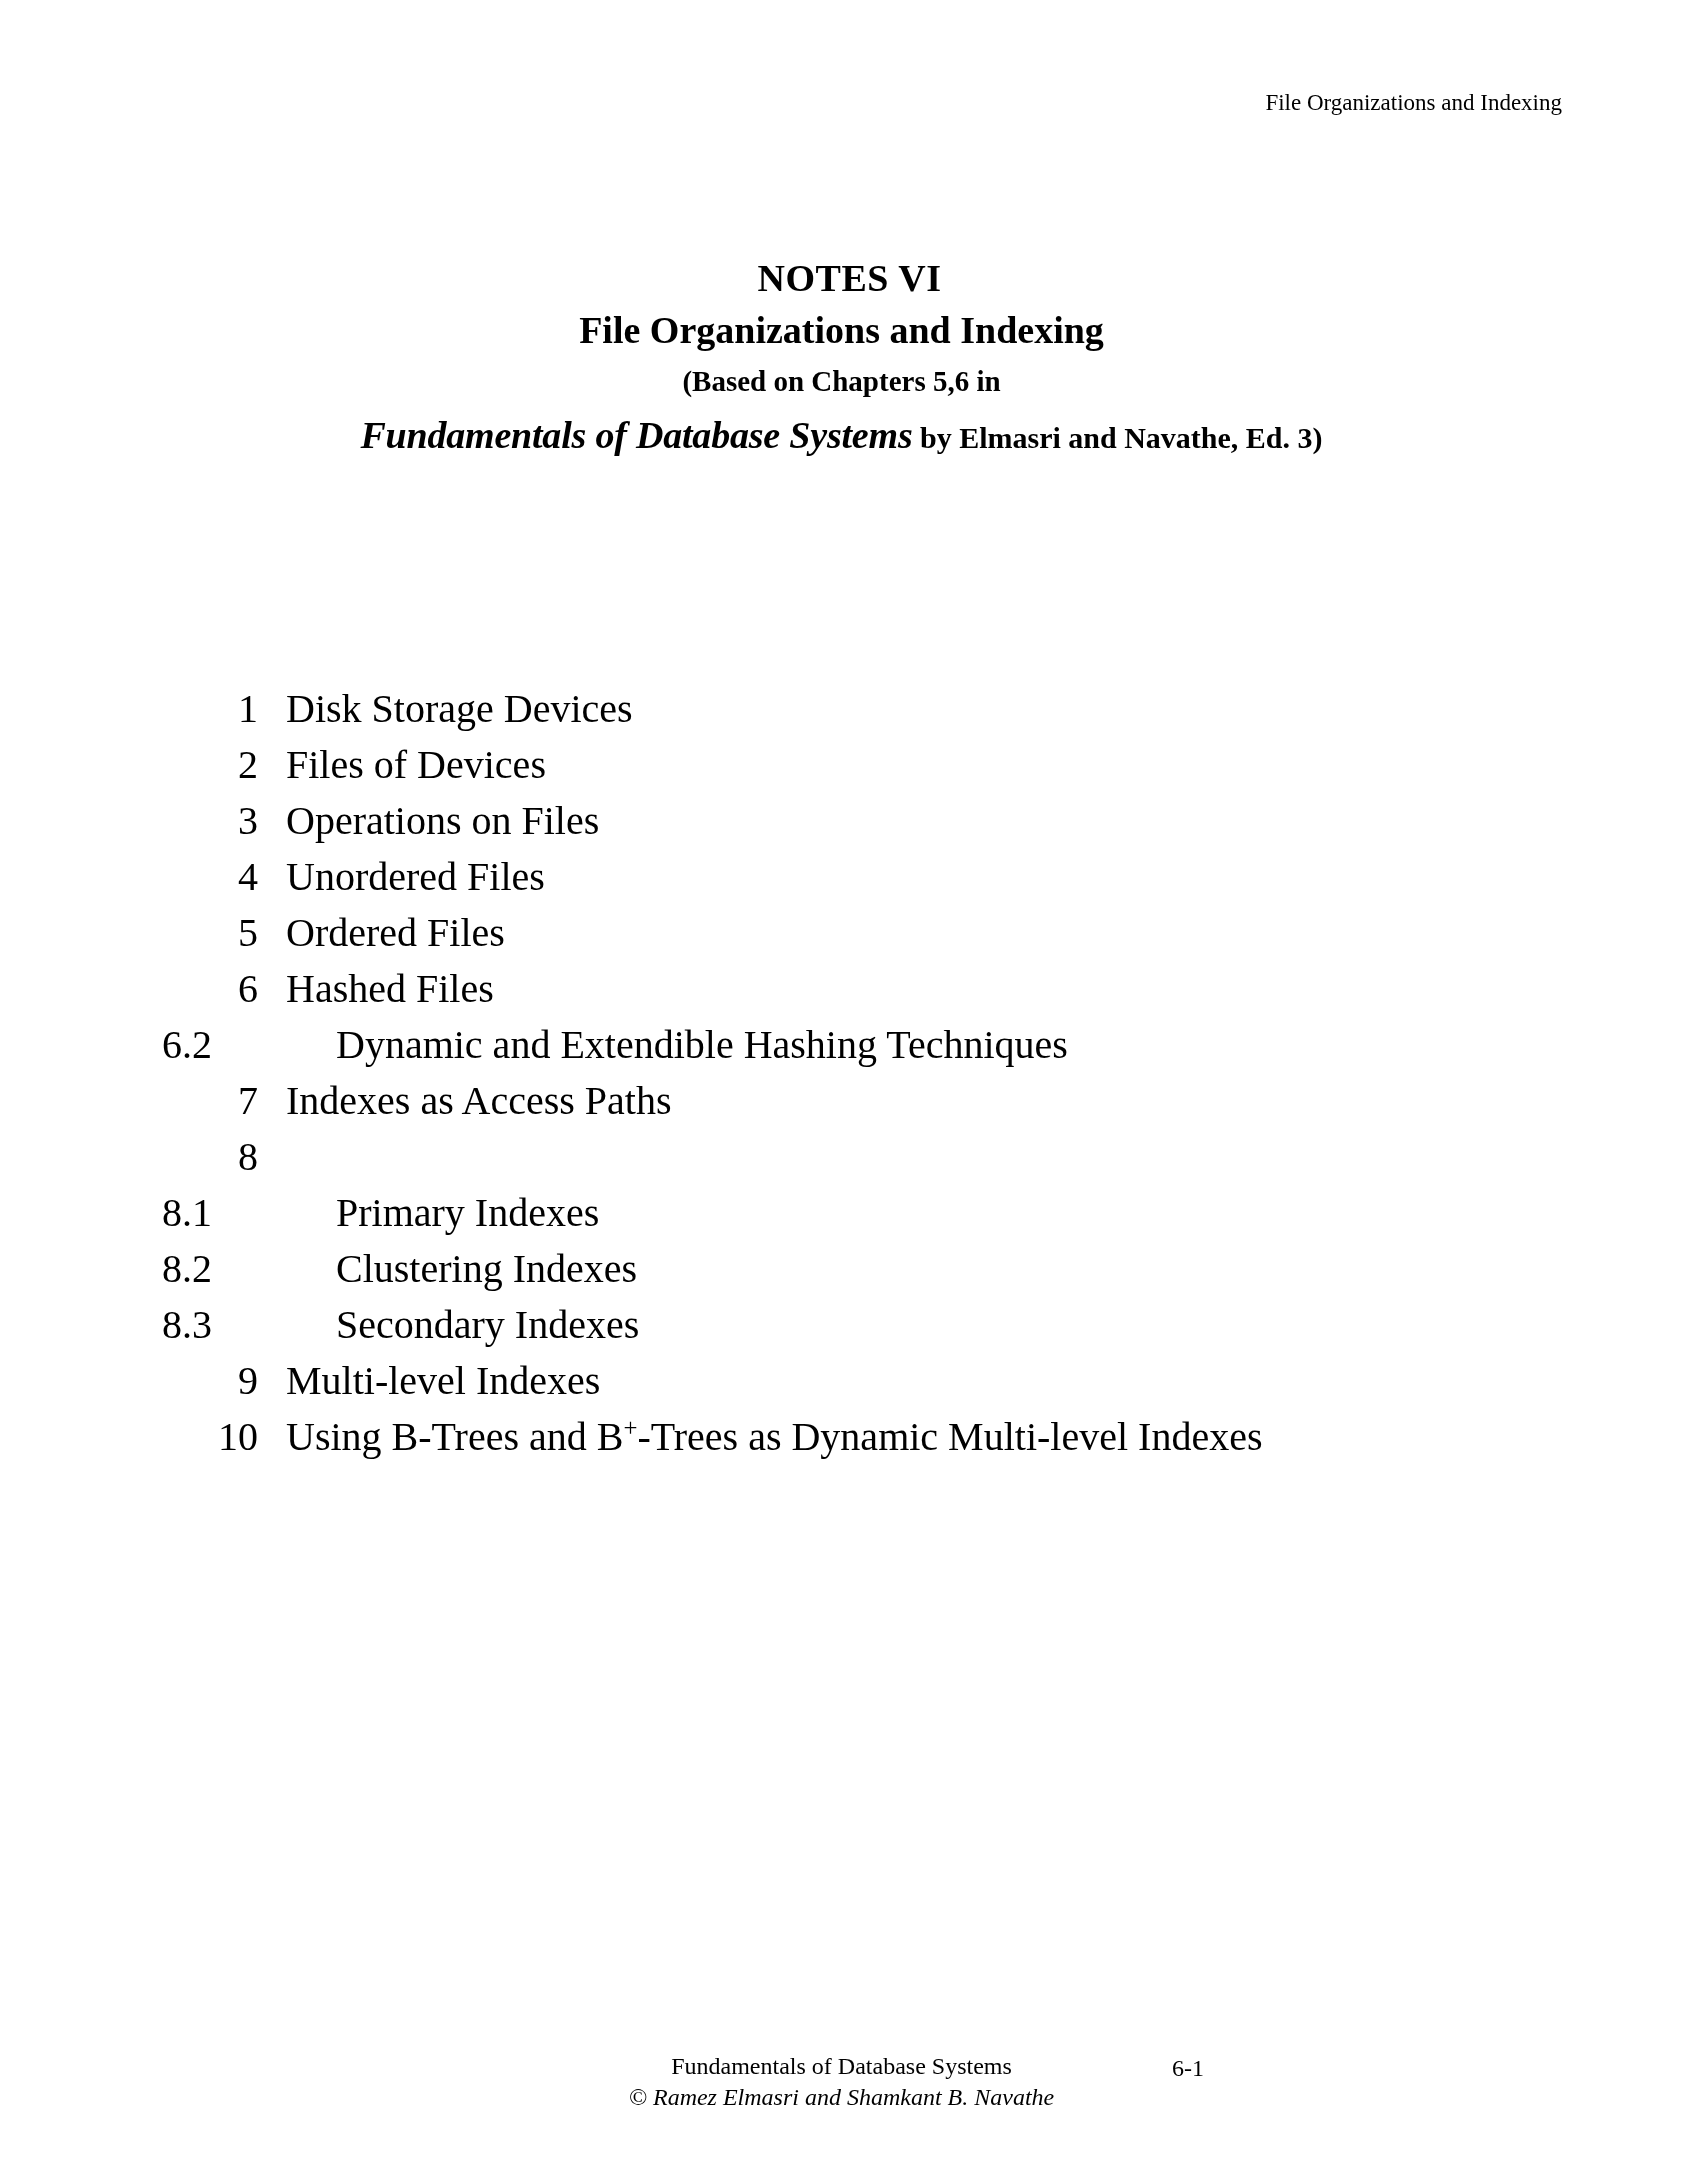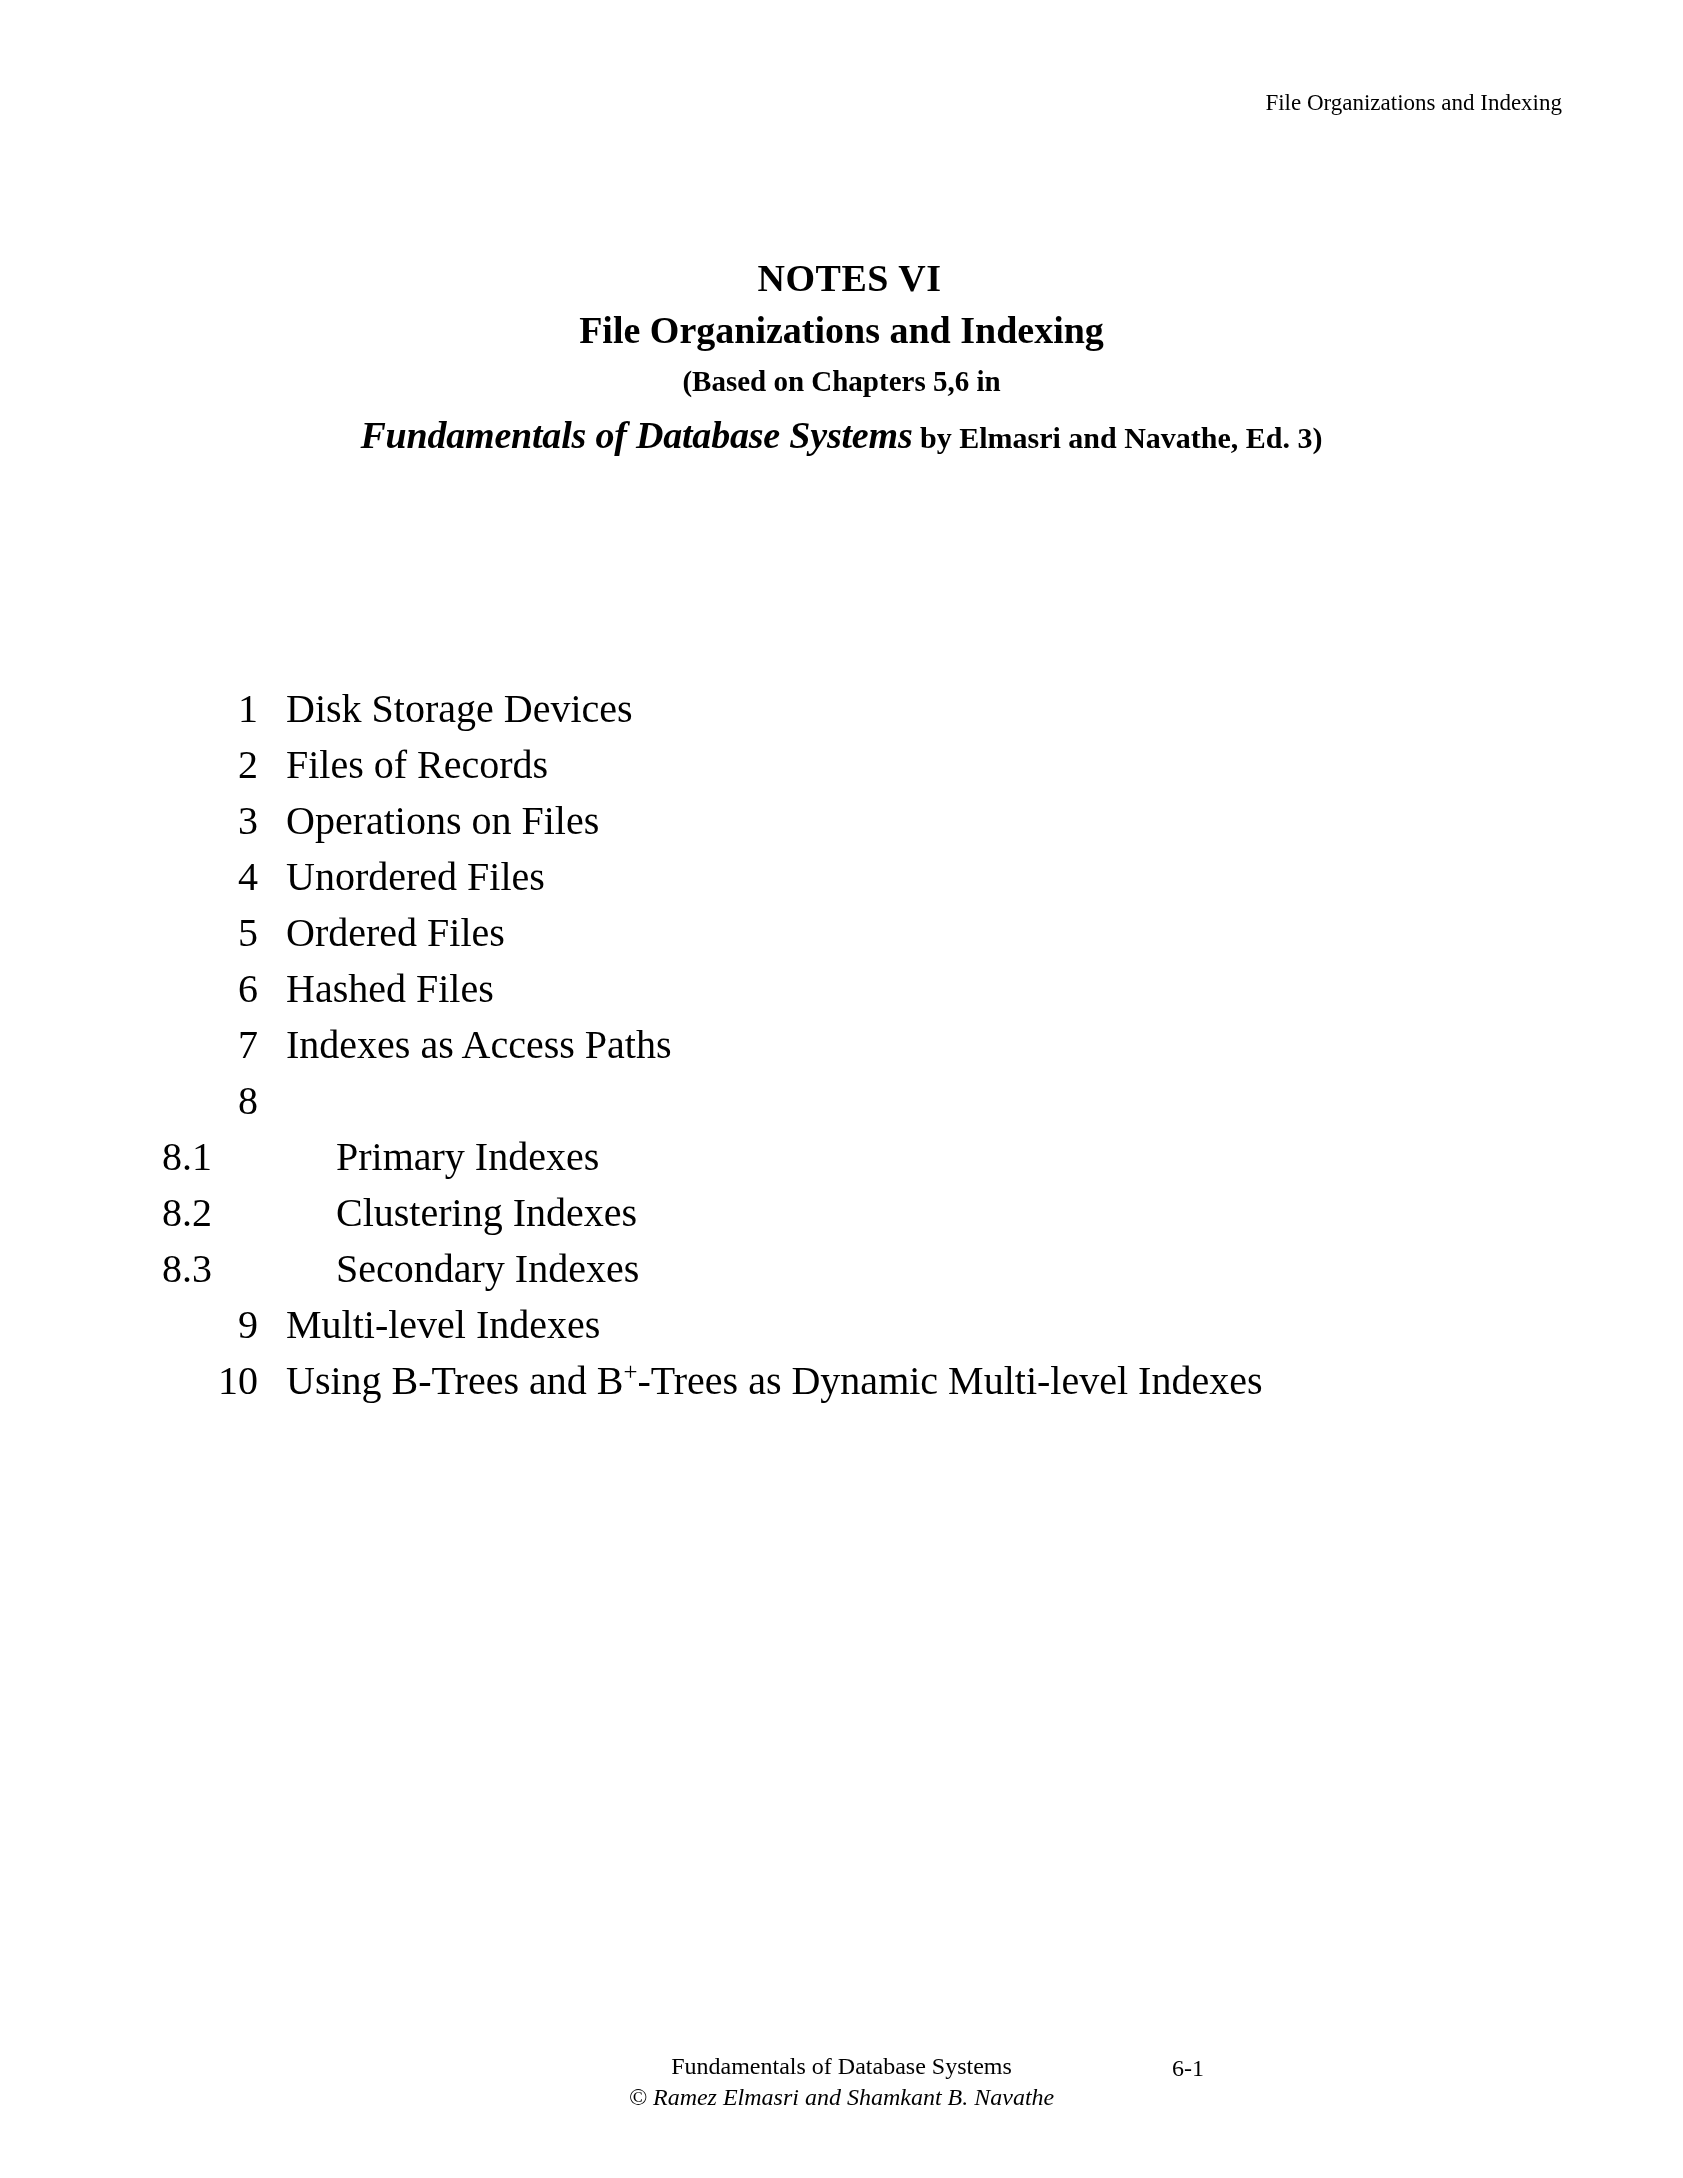--- a/index.html
+++ b/index.html
@@ -182,37 +182,41 @@
     </div>
   </div>
 
   <div class="toc" id="toc-root">
       <div class="toc-row">
         <span class="toc-num">1</span>
         <span class="toc-label">Disk Storage Devices</span>
       </div>
       <div class="toc-row">
         <span class="toc-num">2</span>
-        <span class="toc-label">Files of Records</span>
+        <span class="toc-label">Files of Devices</span>
       </div>
       <div class="toc-row">
         <span class="toc-num">3</span>
         <span class="toc-label">Operations on Files</span>
       </div>
       <div class="toc-row">
         <span class="toc-num">4</span>
         <span class="toc-label">Unordered Files</span>
       </div>
       <div class="toc-row">
         <span class="toc-num">5</span>
         <span class="toc-label">Ordered Files</span>
       </div>
       <div class="toc-row">
         <span class="toc-num">6</span>
         <span class="toc-label">Hashed Files</span>
+      </div>
+      <div class="toc-row sub">
+        <span class="toc-num">6.2</span>
+        <span class="toc-label">Dynamic and Extendible Hashing Techniques</span>
       </div>
       <div class="toc-row">
         <span class="toc-num">7</span>
         <span class="toc-label">Indexes as Access Paths</span>
       </div>
       <div class="toc-row">
         <span class="toc-num">8</span>
       </div>
       <div class="toc-row sub">
         <span class="toc-num">8.1</span>

